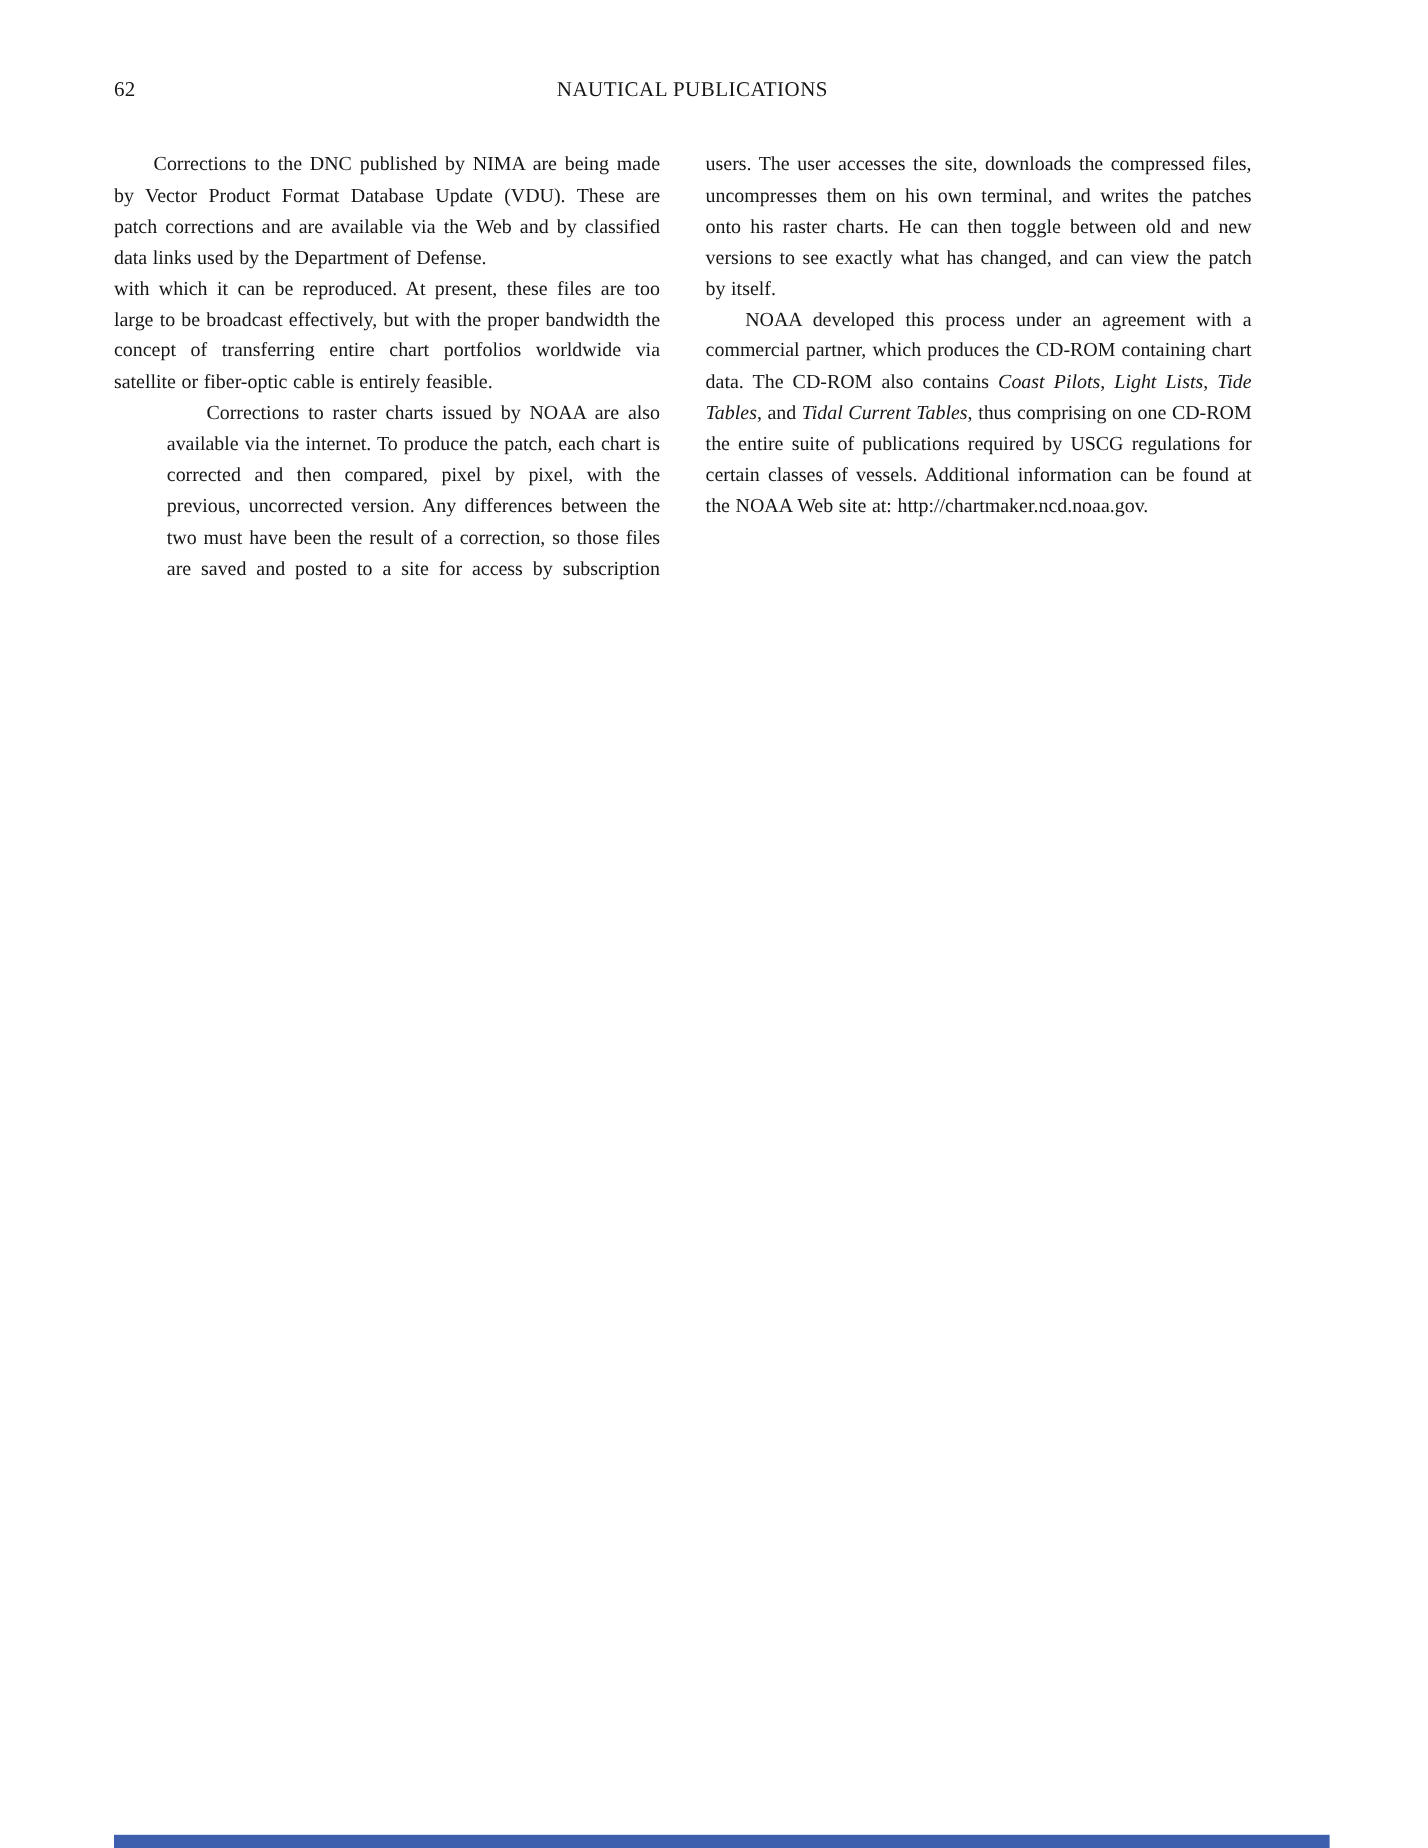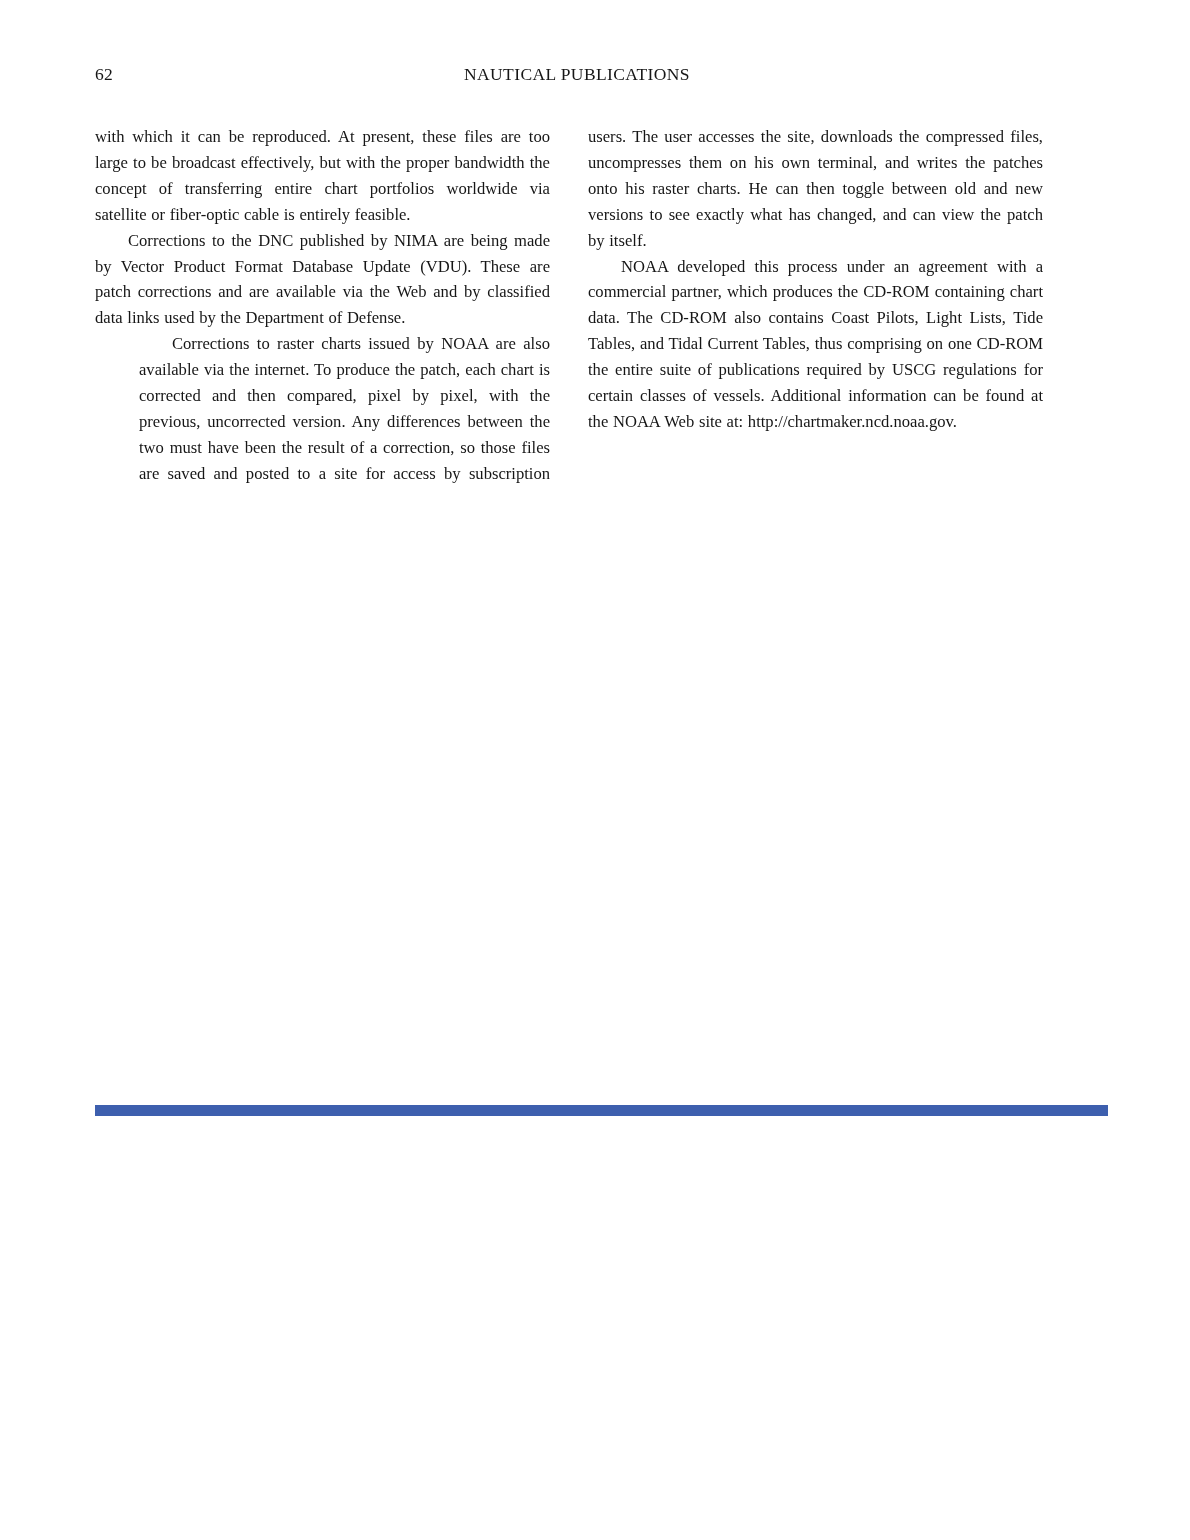--- a/index.html
+++ b/index.html
@@ -6,21 +6,21 @@
     margin: 0;
     padding: 0;
     background: #ffffff;
     width: 1190px;
     height: 1540px;
     overflow: hidden;
   }
   .page {
     position: relative;
     width: 1190px;
-    height: 1116px;
+    height: 1540px;
     background: #ffffff;
     font-family: "Liberation Serif", "DejaVu Serif", serif;
     color: #161616;
   }
   .text-area {
     position: absolute;
     left: 95px;
     top: 0;
     width: 948px;
   }
@@ -61,20 +61,21 @@
     word-spacing: 0.5px;
   }
   .para.indent {
     text-indent: 33px;
   }
   .para.justify-last {
     text-align-last: justify;
     margin-left: 44px;
   }
   .italic {
+    font-style: italic;
   }
   .footer-bar {
     position: absolute;
     left: 95px;
     bottom: 0;
     width: 1013px;
     height: 11px;
     background: #3d5fae;
   }
 </style>
@@ -82,22 +83,22 @@
 <body>
 
 <div class="page">
   <div class="text-area">
     <header class="page-header">
       <span class="page-number">62</span>
       <span class="page-title">NAUTICAL PUBLICATIONS</span>
     </header>
     <main class="columns">
       <div class="column" id="col-left">
+          <p class="para indent"><span>Corrections to the DNC published by NIMA are being made by Vector Product Format Database Update (VDU). These are patch corrections and are available via the Web and by classified data links used by the Department of Defense.</span></p>
           <p class="para"><span>with which it can be reproduced. At present, these files are too large to be broadcast effectively, but with the proper bandwidth the concept of transferring entire chart portfolios worldwide via satellite or fiber-optic cable is entirely feasible.</span></p>
-          <p class="para indent"><span>Corrections to the DNC published by NIMA are being made by Vector Product Format Database Update (VDU). These are patch corrections and are available via the Web and by classified data links used by the Department of Defense.</span></p>
           <p class="para indent justify-last"><span>Corrections to raster charts issued by NOAA are also available via the internet. To produce the patch, each chart is corrected and then compared, pixel by pixel, with the previous, uncorrected version. Any differences between the two must have been the result of a correction, so those files are saved and posted to a site for access by subscription</span></p>
         </div>
       <div class="column" id="col-right">
           <p class="para"><span>users. The user accesses the site, downloads the compressed files, uncompresses them on his own terminal, and writes the patches onto his raster charts. He can then toggle between old and new versions to see exactly what has changed, and can view the patch by itself.</span></p>
           <p class="para indent"><span>NOAA developed this process under an agreement with a commercial partner, which produces the CD-ROM containing chart data. The CD-ROM also contains </span><span class="italic">Coast Pilots</span><span>, </span><span class="italic">Light Lists</span><span>, </span><span class="italic">Tide Tables</span><span>, and </span><span class="italic">Tidal Current Tables</span><span>, thus comprising on one CD-ROM the entire suite of publications required by USCG regulations for certain classes of vessels. Additional information can be found at the NOAA Web site at: http://chartmaker.ncd.noaa.gov.</span></p>
         </div>
     </main>
   </div>
   <div class="footer-bar" style="background-color: rgb(61, 95, 174);"></div>
 </div>

